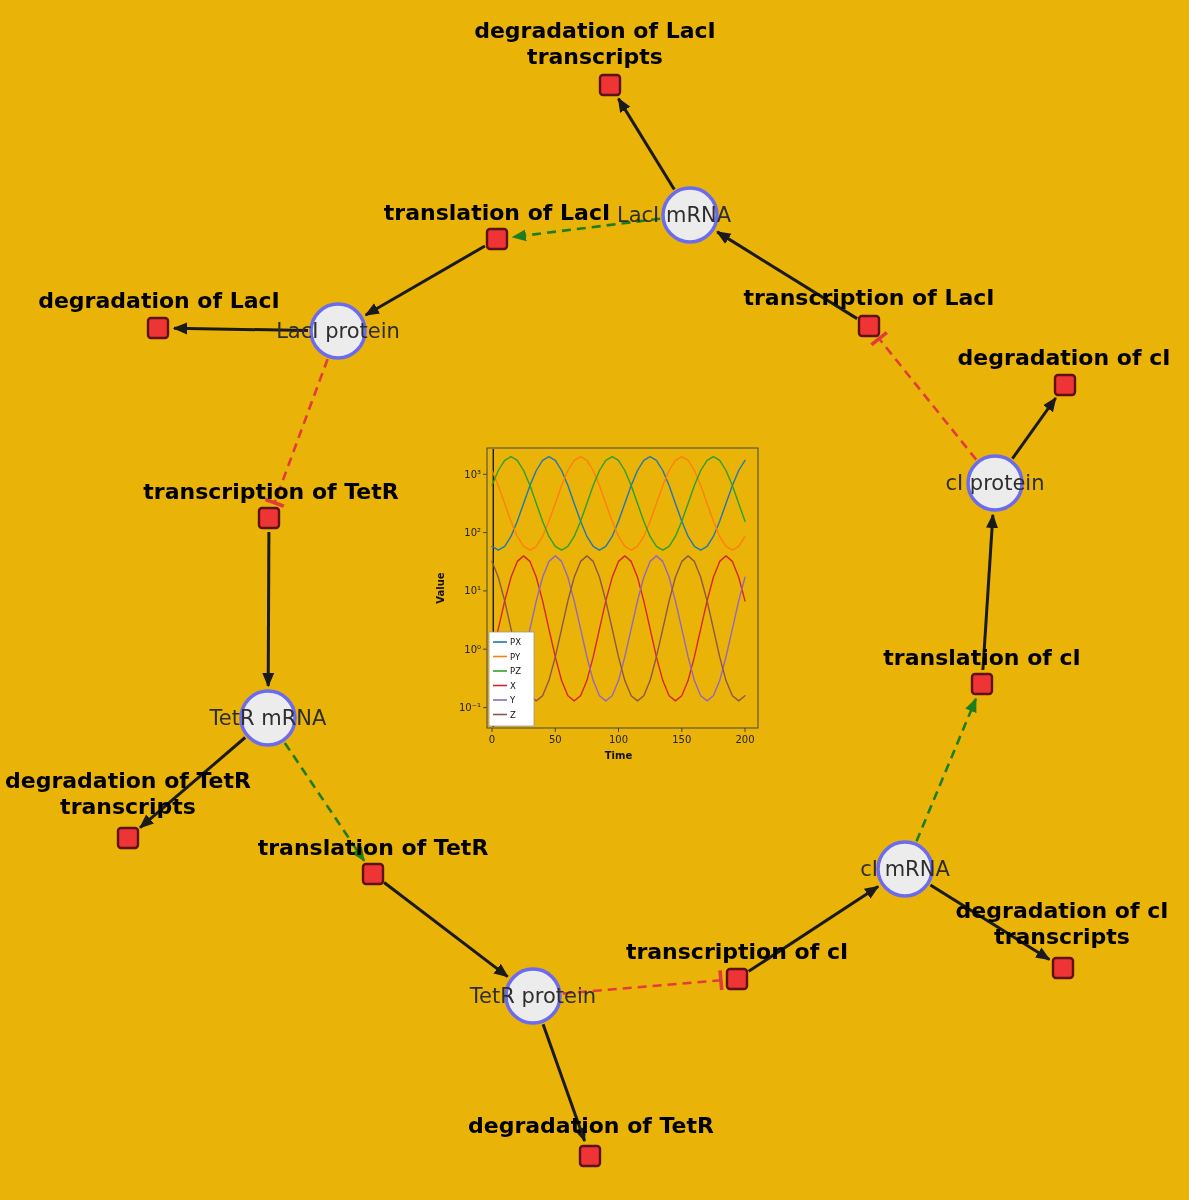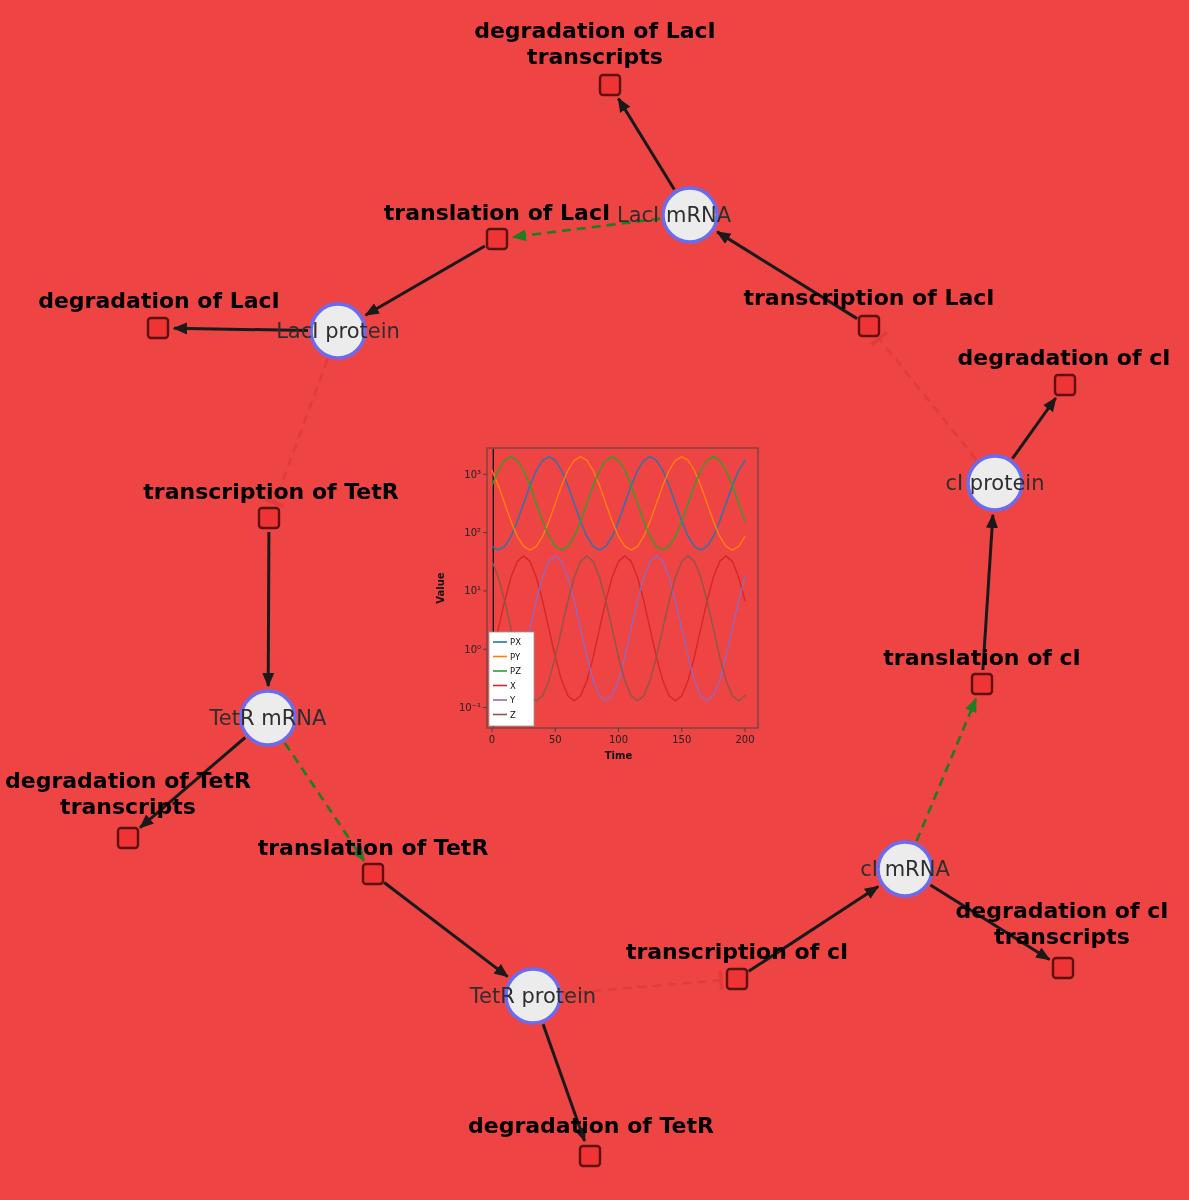--- a/index.html
+++ b/index.html
@@ -1,16 +1,16 @@
 <!DOCTYPE html>
 <html><head>
 <meta charset="utf-8">
 <style>
   html,body{margin:0;padding:0;background:#ffffff;}
-  .stage{position:relative;width:1189px;height:1200px;background:#ef4444;
+  .stage{position:relative;width:1189px;height:1200px;background:#eab308;
          font-family:"DejaVu Sans",sans-serif;overflow:hidden;}
   #network-svg{position:absolute;left:0;top:0;}
   #chart-svg{position:absolute;left:430px;top:440px;}
   .rxn-label{font-size:22px;font-weight:bold;fill:#000000;}
   .sp-label{font-size:21px;fill:#2e2e2e;}
   .tick{font-size:10px;fill:#222222;}
   .axis-label{font-size:10px;font-weight:bold;fill:#111111;}
   .legend-text{font-size:8.5px;fill:#111111;}
 </style>
 </head>

